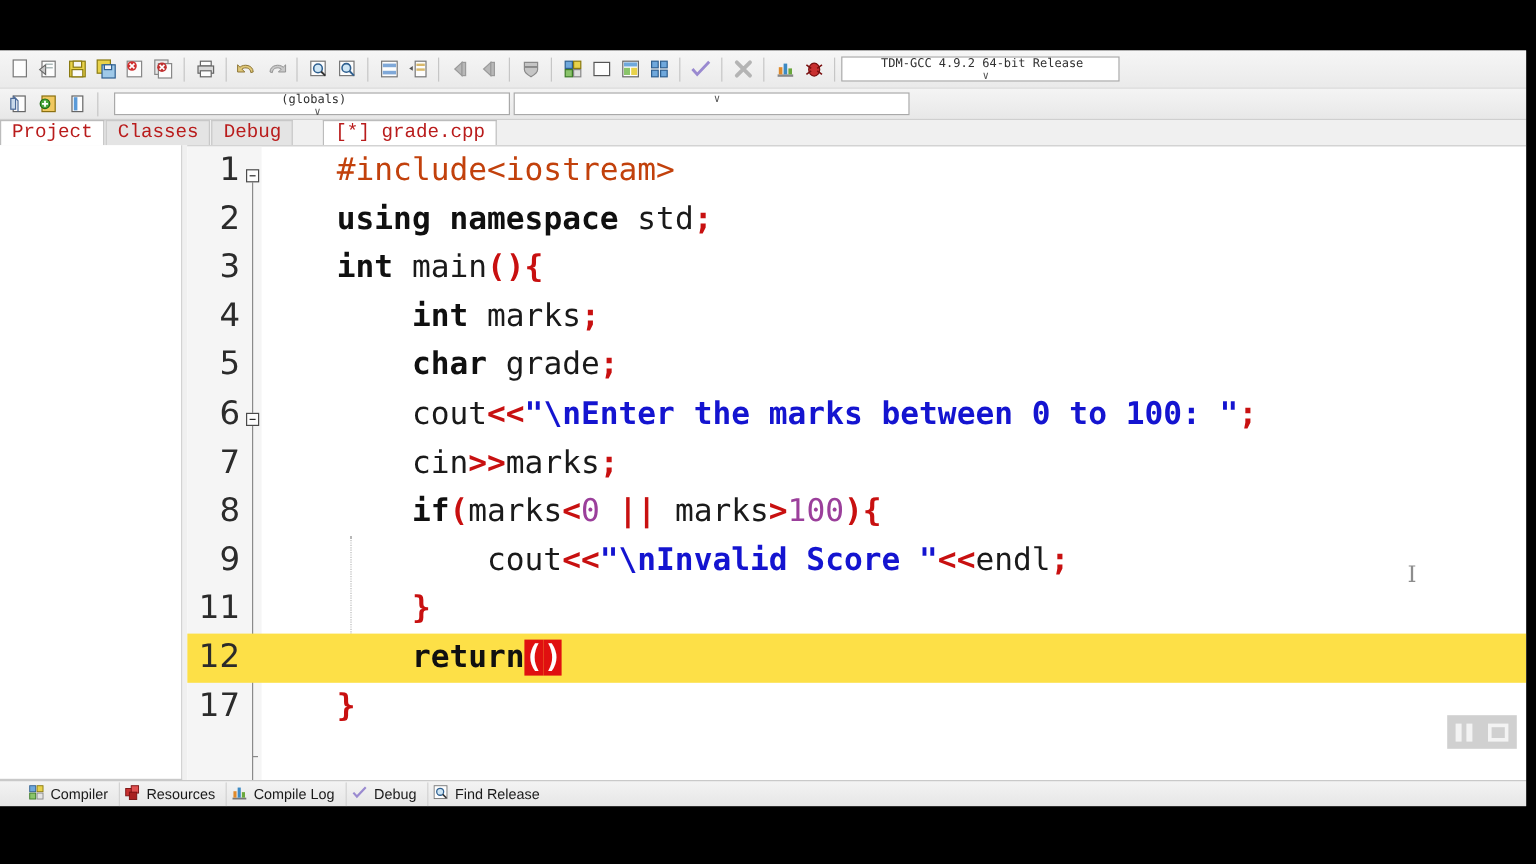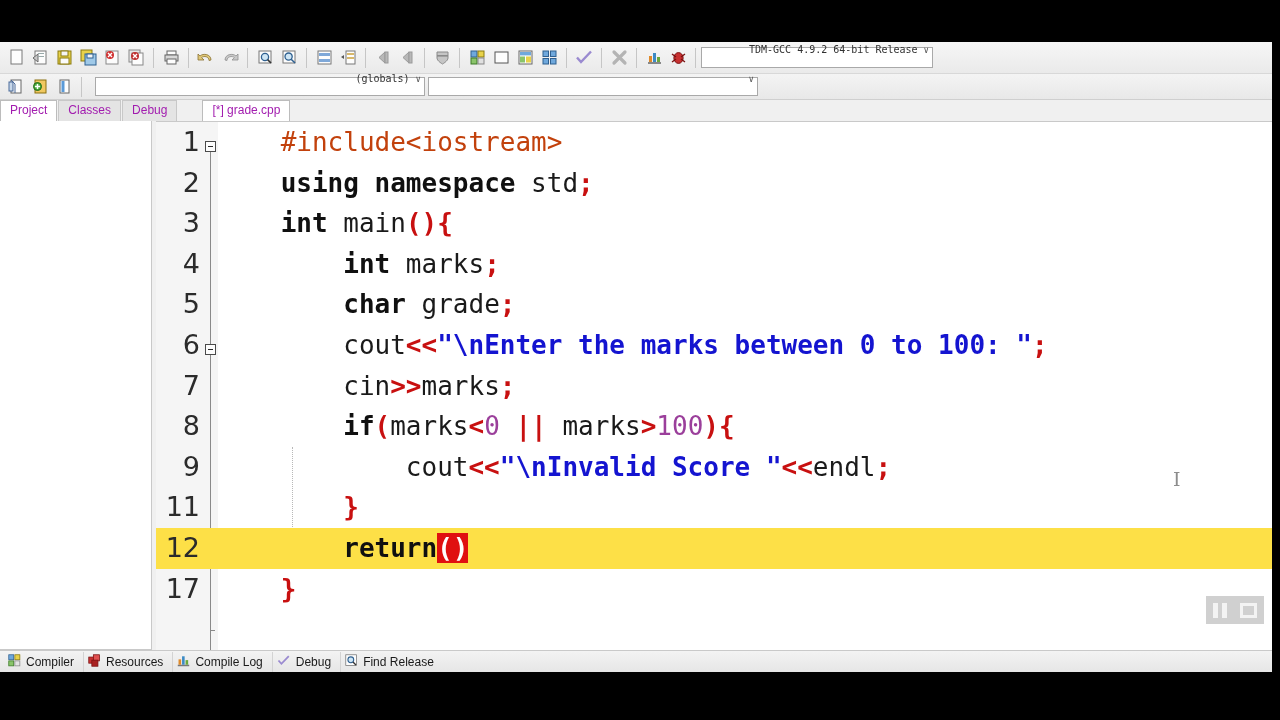--- a/index.html
+++ b/index.html
@@ -36,41 +36,42 @@
 
   
   .toolbar2 {
     position: relative; height: 26px;
     background: linear-gradient(#f4f4f4, #e8e8e8);
     border-bottom: 1px solid #cfcfcf;
     display: flex; align-items: center; padding-left: 4px;
   }
   .combo {
     height: 19px; background: #fff; border: 1px solid #a9a9a9;
-    display: flex; align-items: center; justify-content: flex-end;
+    display: flex; align-items: center; justify-content: space-between;
     padding: 0 3px 16px 6px;
-    font-family: "DejaVu Sans Mono", monospace; font-size: 10px; color: #303030;
+    font-family: "DejaVu Sans Mono", monospace; font-size: 10px; color: #303030; flex-direction: column;
   }
   .combo .arrow { font-size: 9px; color: #555; padding-left: 6px; }
   #combo-globals { width: 330px; margin-left: 8px; }
   #combo-symbols { width: 330px; margin-left: 3px; }
 
   
   .tabstrip {
     position: relative; height: 21px;
     background: #f0f0f0;
     display: flex; align-items: flex-end;
   }
   .tab {
-    font-size: 12px; color: #a21caf;
+    font-size: 16px; color: #b91c1c;
     padding: 2px 9px 3px 9px; line-height: 15px;
     background: #e4e4e4;
     border: 1px solid #c8c8c8; border-bottom: none;
     margin-right: 1px;
     white-space: nowrap;
+    font-family: Liberation Mono, monospace;
   }
   .tab.active { background: #ffffff; border-color: #bcbcbc; }
   .tabstrip .spacer { width: 24px; }
 
   
   .body {
     position: relative;
     height: 529px;
     display: flex;
   }
@@ -139,21 +140,21 @@
     position: absolute; font-family: "DejaVu Serif", serif;
     font-size: 19px; color: #8d8d8d; line-height: 1;
   }
 
   
   .statusbar {
     position: absolute; left: 0; bottom: 0;
     width: 1272px; height: 22px;
     background: linear-gradient(#f3f3f3, #e6e6e6);
     border-top: 1px solid #c9c9c9;
-    display: flex; align-items: center; padding-left: 4px;
+    display: flex; align-items: center; padding-left: 20px;
   }
   .sbtab {
     display: flex; align-items: center; gap: 5px;
     font-size: 12px; color: #1a1a1a;
     padding: 0 9px 0 4px; height: 20px;
     border-right: 1px solid #d3d3d3;
     white-space: nowrap;
   }
   .sbtab:last-child { border-right: none; }
 

